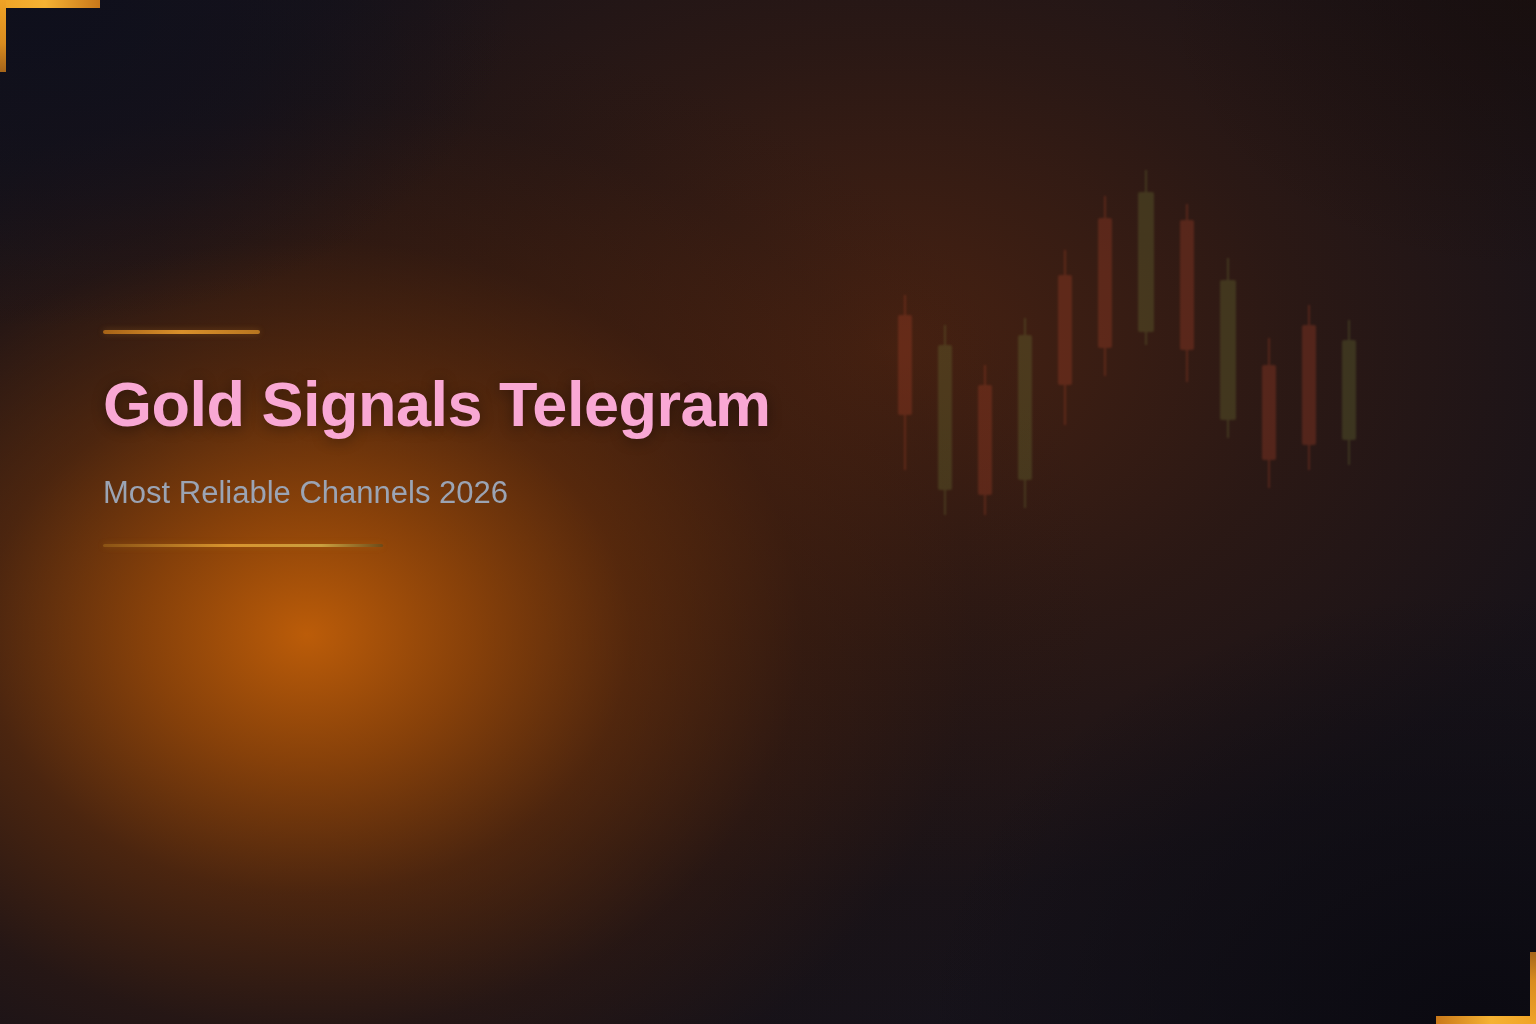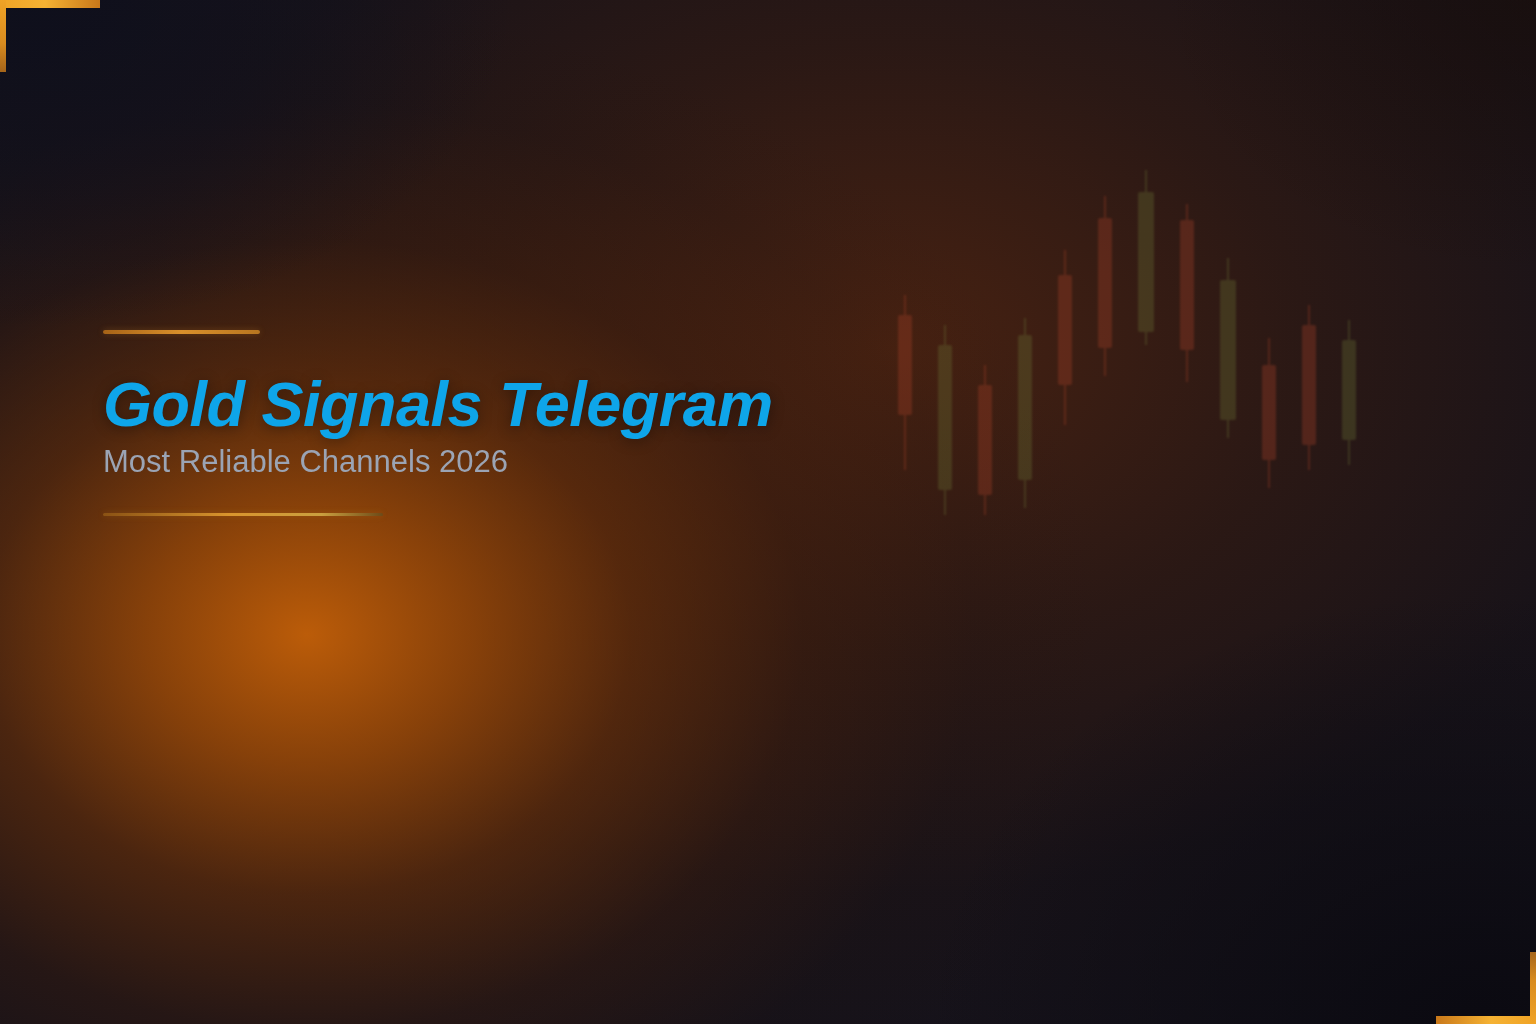--- a/index.html
+++ b/index.html
@@ -146,28 +146,27 @@
     background: linear-gradient(90deg, #a66317 0%, #d9902b 50%, #b87620 100%);
     box-shadow: 0 0 6px rgba(214,140,42,0.28);
   }
 
   #page-title {
     margin: 38px 0 0 0;
     font-size: 63px;
     font-weight: bold;
     line-height: 1.04;
     letter-spacing: -0.5px;
-    color: #0ea5e9;
+    color: #f9a8d4;
     text-shadow: 0 2px 14px rgba(0,0,0,0.38);
     white-space: nowrap;
-    font-style: italic;
   }
 
   #page-subtitle {
-    margin: 5px 0 0 0;
+    margin: 36px 0 0 0;
     font-size: 31px;
     font-weight: normal;
     line-height: 1.2;
     color: #9ba4b4;
     white-space: nowrap;
   }
 
   #rule-bottom {
     margin-top: 33px;
     width: 280px;

